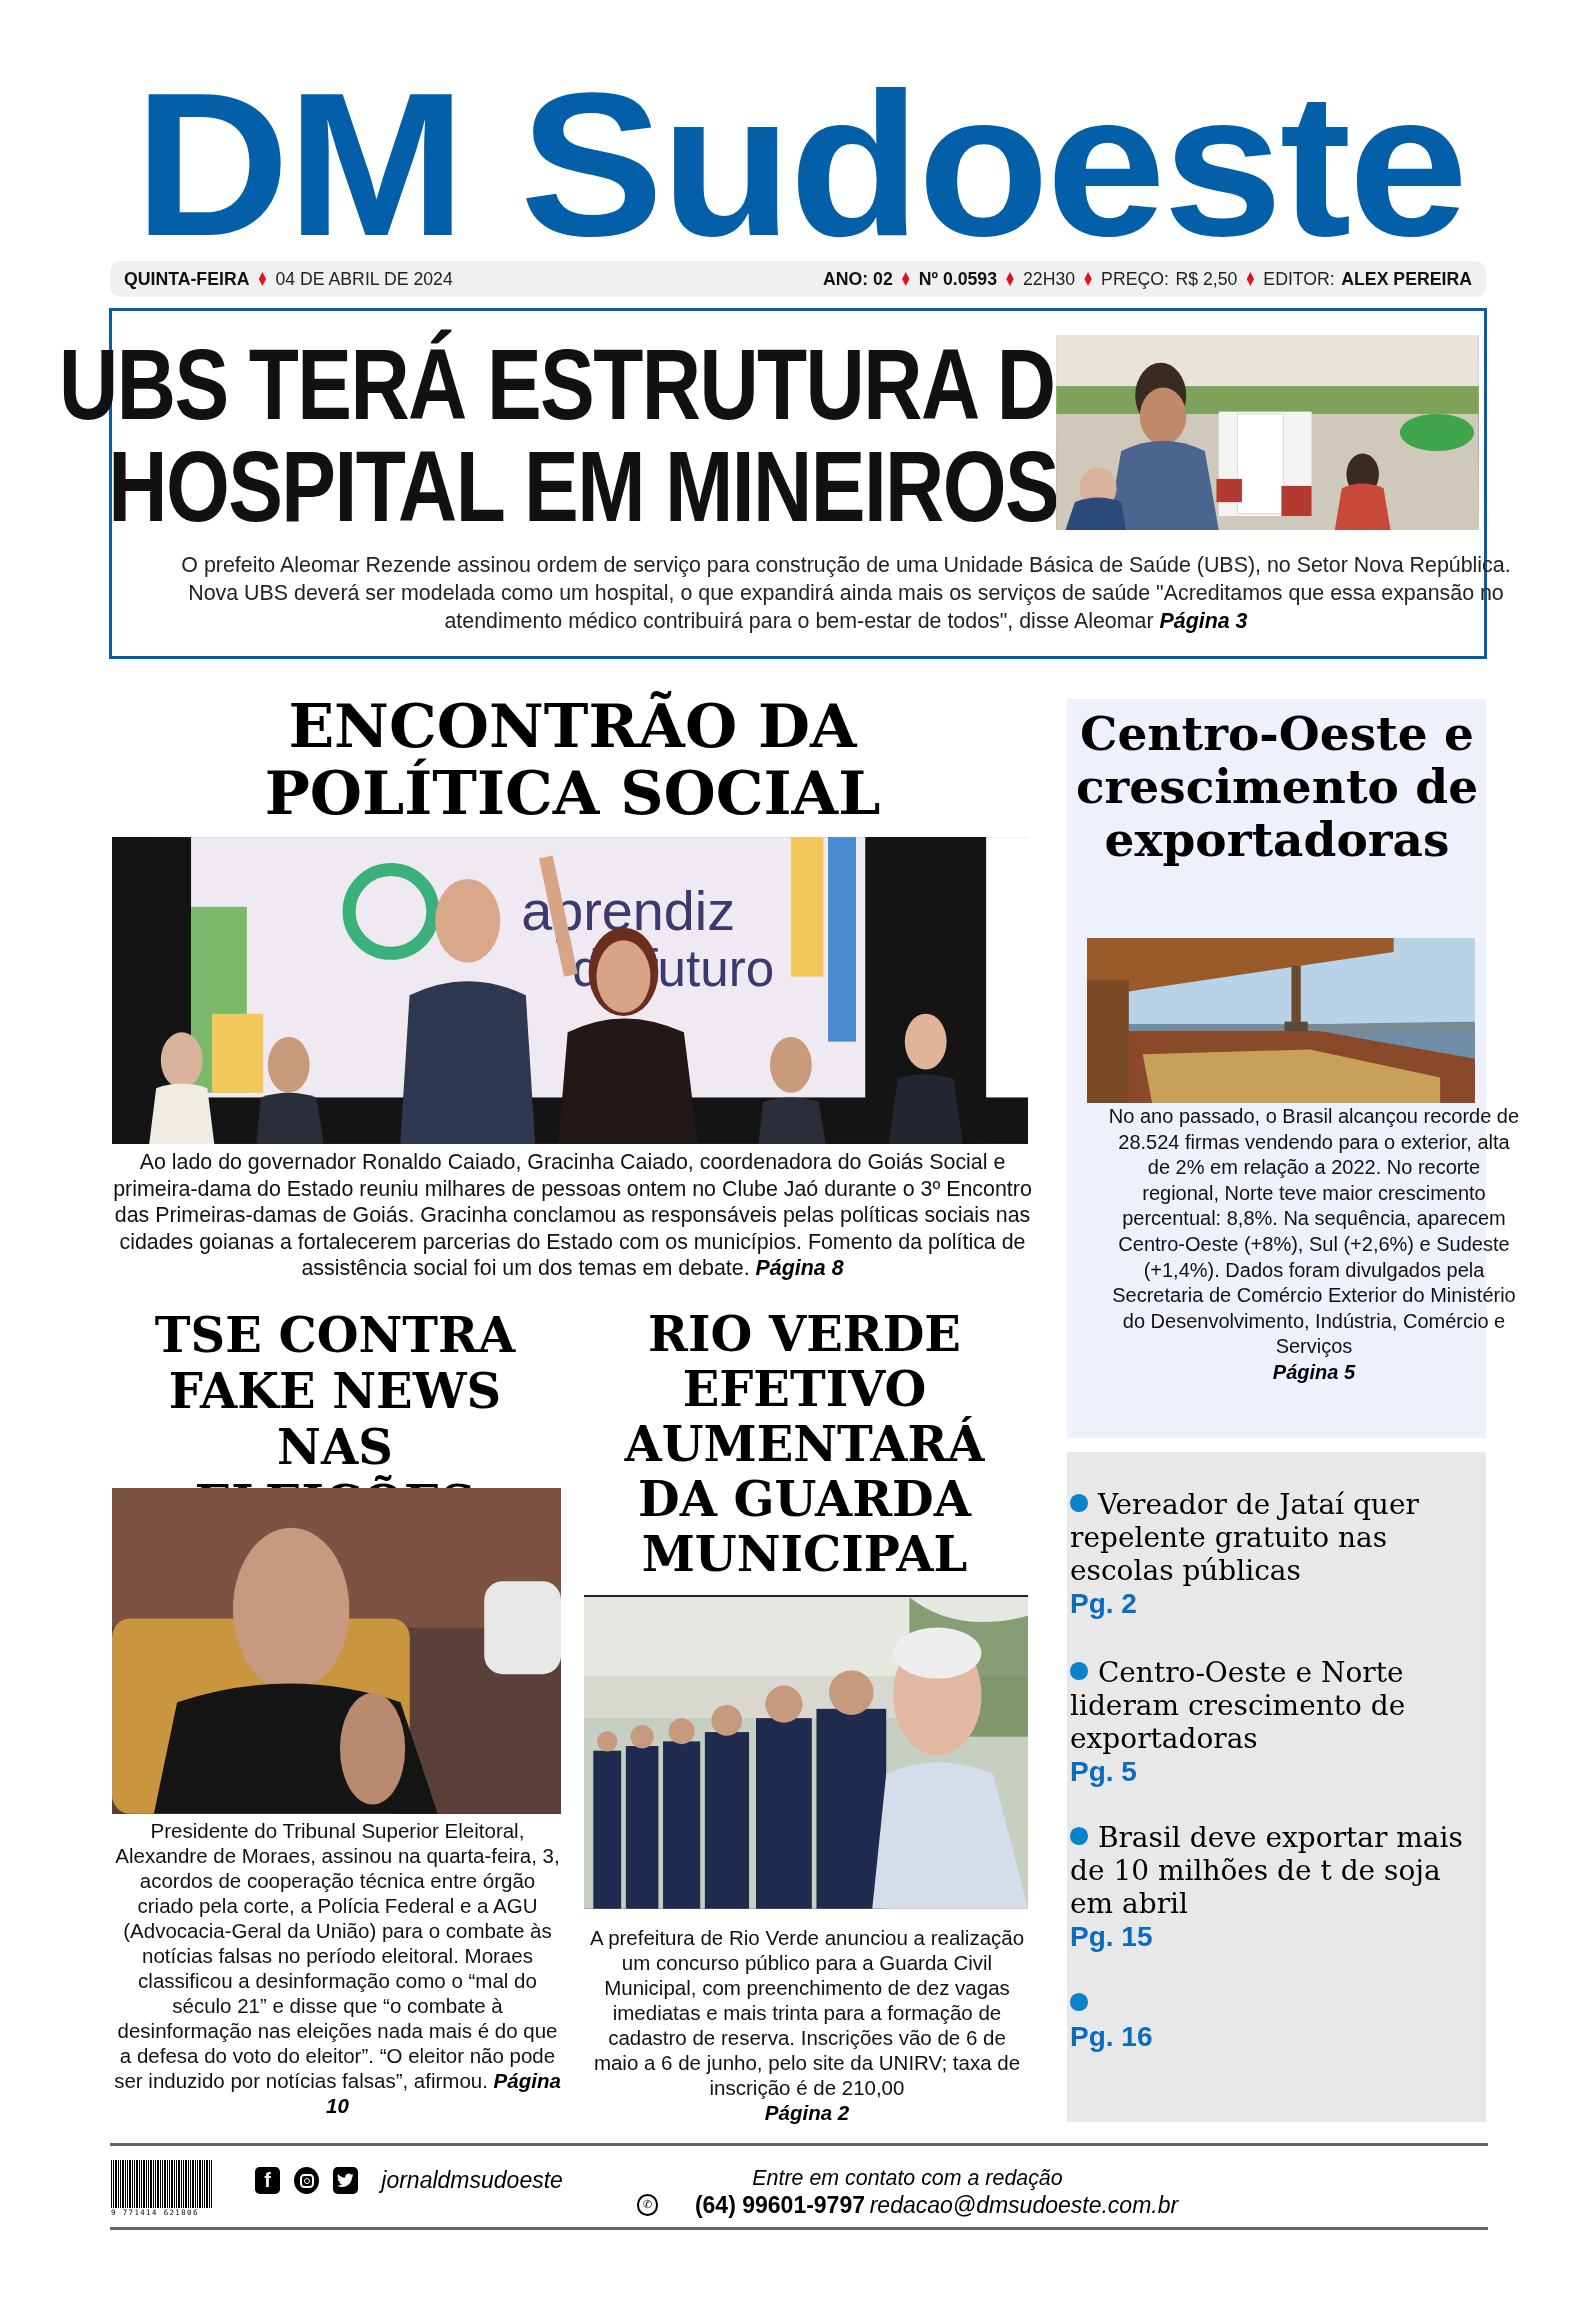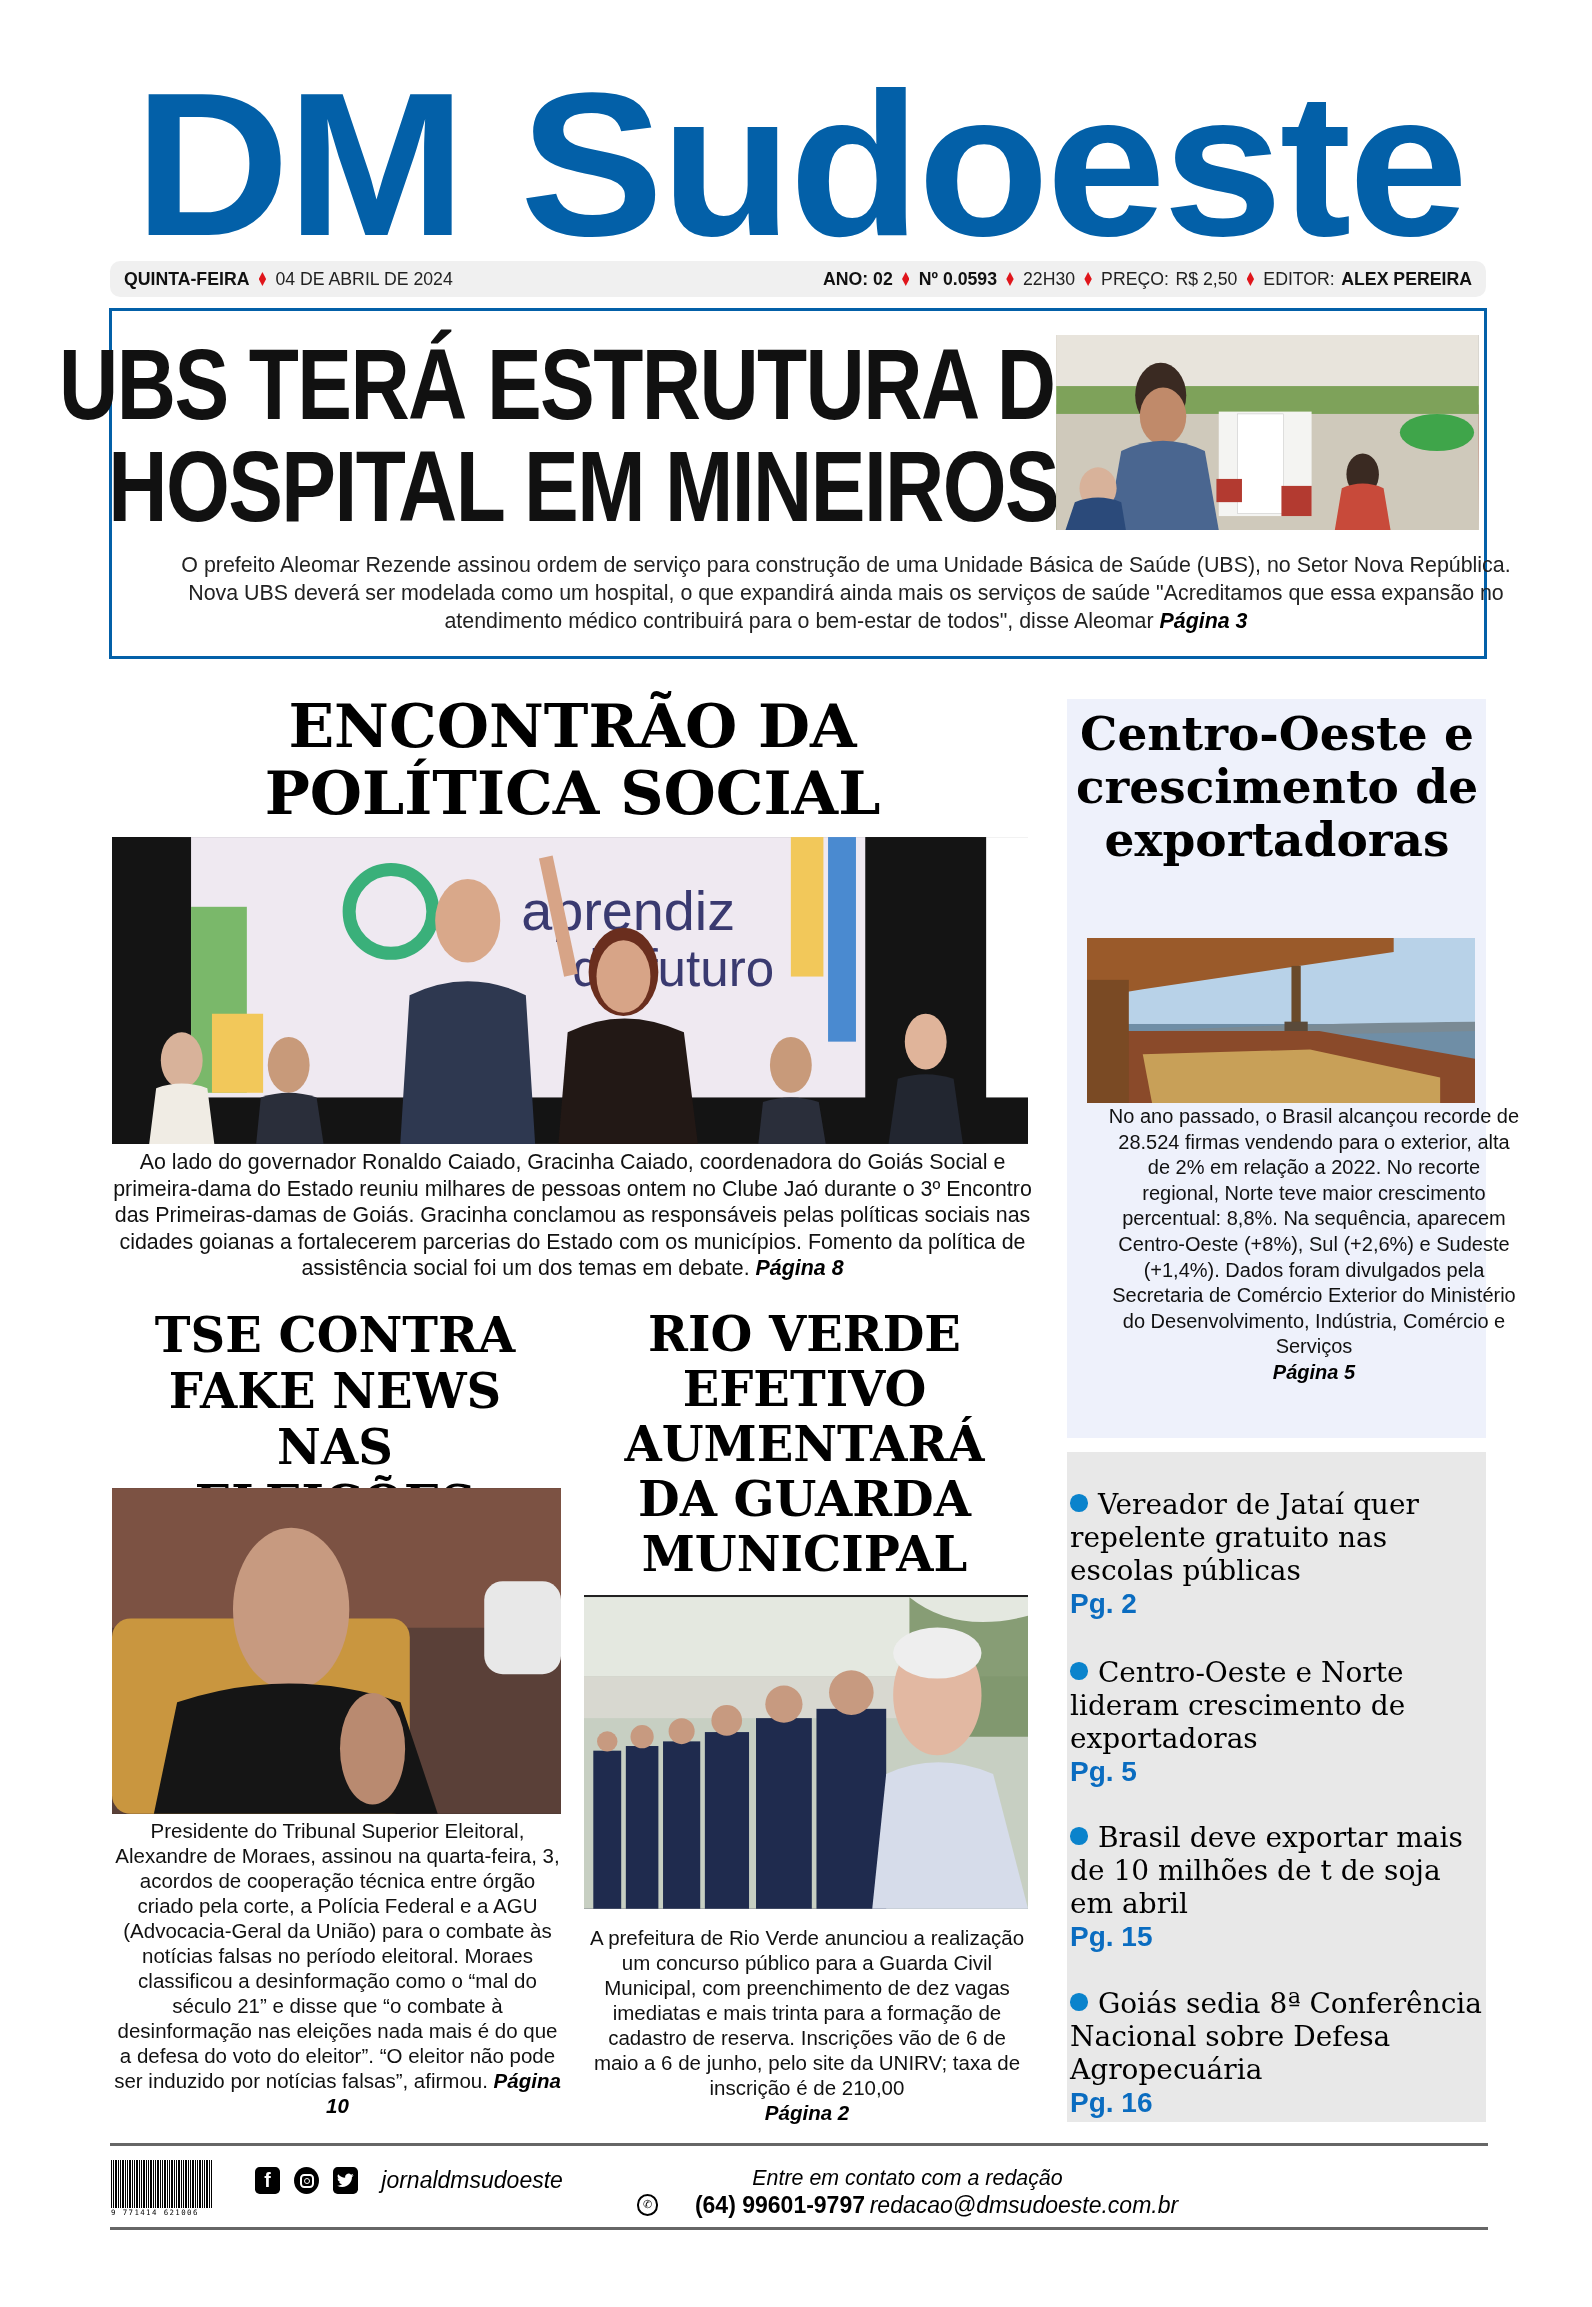--- a/index.html
+++ b/index.html
@@ -355,21 +355,21 @@
 </div>
 <div class="idx-item" style="top:1656px">
   <span class="idx-bullet"></span><span>Centro-Oeste e Norte lideram crescimento de exportadoras</span>
   <span class="idx-pg">Pg. 5</span>
 </div>
 <div class="idx-item" style="top:1821px">
   <span class="idx-bullet"></span><span>Brasil deve exportar mais de 10 milhões de t de soja em abril</span>
   <span class="idx-pg">Pg. 15</span>
 </div>
 <div class="idx-item" style="top:1987px">
-  <span class="idx-bullet"></span><span>Goiás sedia 8ª Conferência Nacional sobre Defesa Agropecuária</span>
+  <span class="idx-bullet"></span>
   <span class="idx-pg">Pg. 16</span>
 </div>
 
 <div class="abs footer-rule-top"></div>
 <div class="abs barcode"></div>
 <div class="abs barcode-digits">9 771414 621006</div>
 
 <div class="abs social">
   <div class="soc-icon">f</div>
   <div class="soc-icon round">

